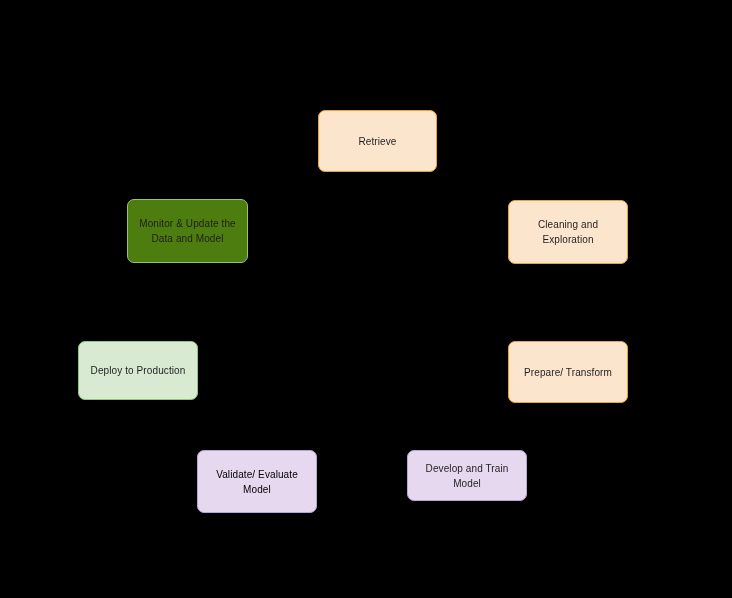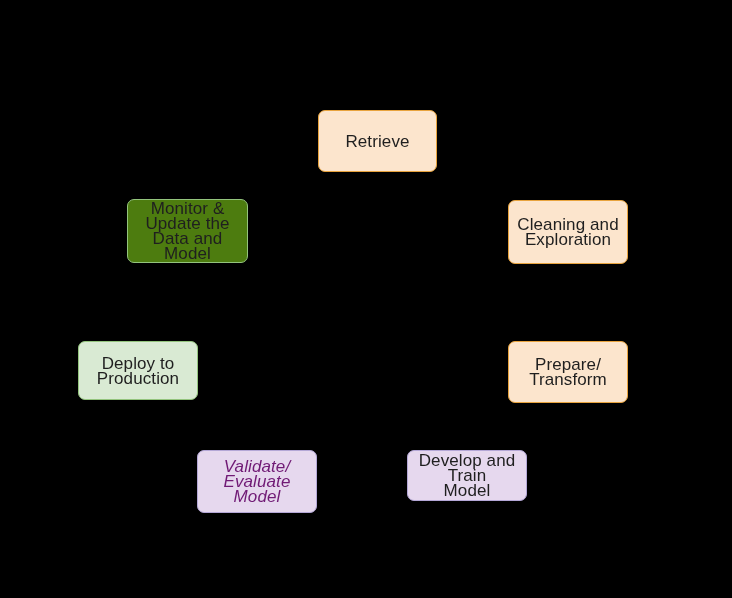--- a/index.html
+++ b/index.html
@@ -22,21 +22,21 @@
     border-style: solid;
     border-width: 1.5px;
     border-radius: 7px;
     display: flex;
     align-items: center;
     justify-content: center;
     text-align: center;
     padding: 4px 8px;
   }
   .node-label {
-    font-size: 17px;
+    font-size: 10px;
     line-height: 15px;
     color: #1f1f1f;
     white-space: pre-line;
     letter-spacing: 0.1px;
   }
 </style>
 </head>
 <body>
 
 <div id="canvas" style="background: rgb(0, 0, 0);">
@@ -53,21 +53,21 @@
   <div class="node" id="node-prepare-transform" style="left: 508px; top: 341px; width: 120px; height: 62px; background: rgb(252, 229, 205); border-color: rgb(232, 163, 61);">
     <span class="node-label" style="color: rgb(31, 31, 31);">Prepare/ Transform</span>
   </div>
 
   <div class="node" id="node-develop-and-train-model" style="left: 407px; top: 450px; width: 120px; height: 51px; background: rgb(230, 216, 238); border-color: rgb(180, 167, 214); justify-content: center;">
     <span class="node-label" style="color: rgb(31, 31, 31);">Develop and Train
 Model</span>
   </div>
 
   <div class="node" id="node-validate-evaluate-model" style="left: 197px; top: 450px; width: 120px; height: 63px; background: rgb(230, 216, 238); border-color: rgb(180, 167, 214);">
-    <span class="node-label" style="color: #701a75; font-style: italic;">Validate/ Evaluate
+    <span class="node-label" style="color: #000000;">Validate/ Evaluate
 Model</span>
   </div>
 
   <div class="node" id="node-deploy-to-production" style="left: 78px; top: 341px; width: 120px; height: 59px; background: rgb(217, 234, 211); border-color: rgb(147, 196, 125);">
     <span class="node-label" style="color: rgb(31, 31, 31);">Deploy to Production</span>
   </div>
 
   <div class="node" id="node-monitor-and-update-the-data-and-model" style="left: 127px; top: 199px; width: 121px; height: 64px; background: #4d7c0f; border-color: rgb(147, 196, 125);">
     <span class="node-label" style="color: rgb(31, 31, 31);">Monitor &amp; Update the
 Data and Model</span>

